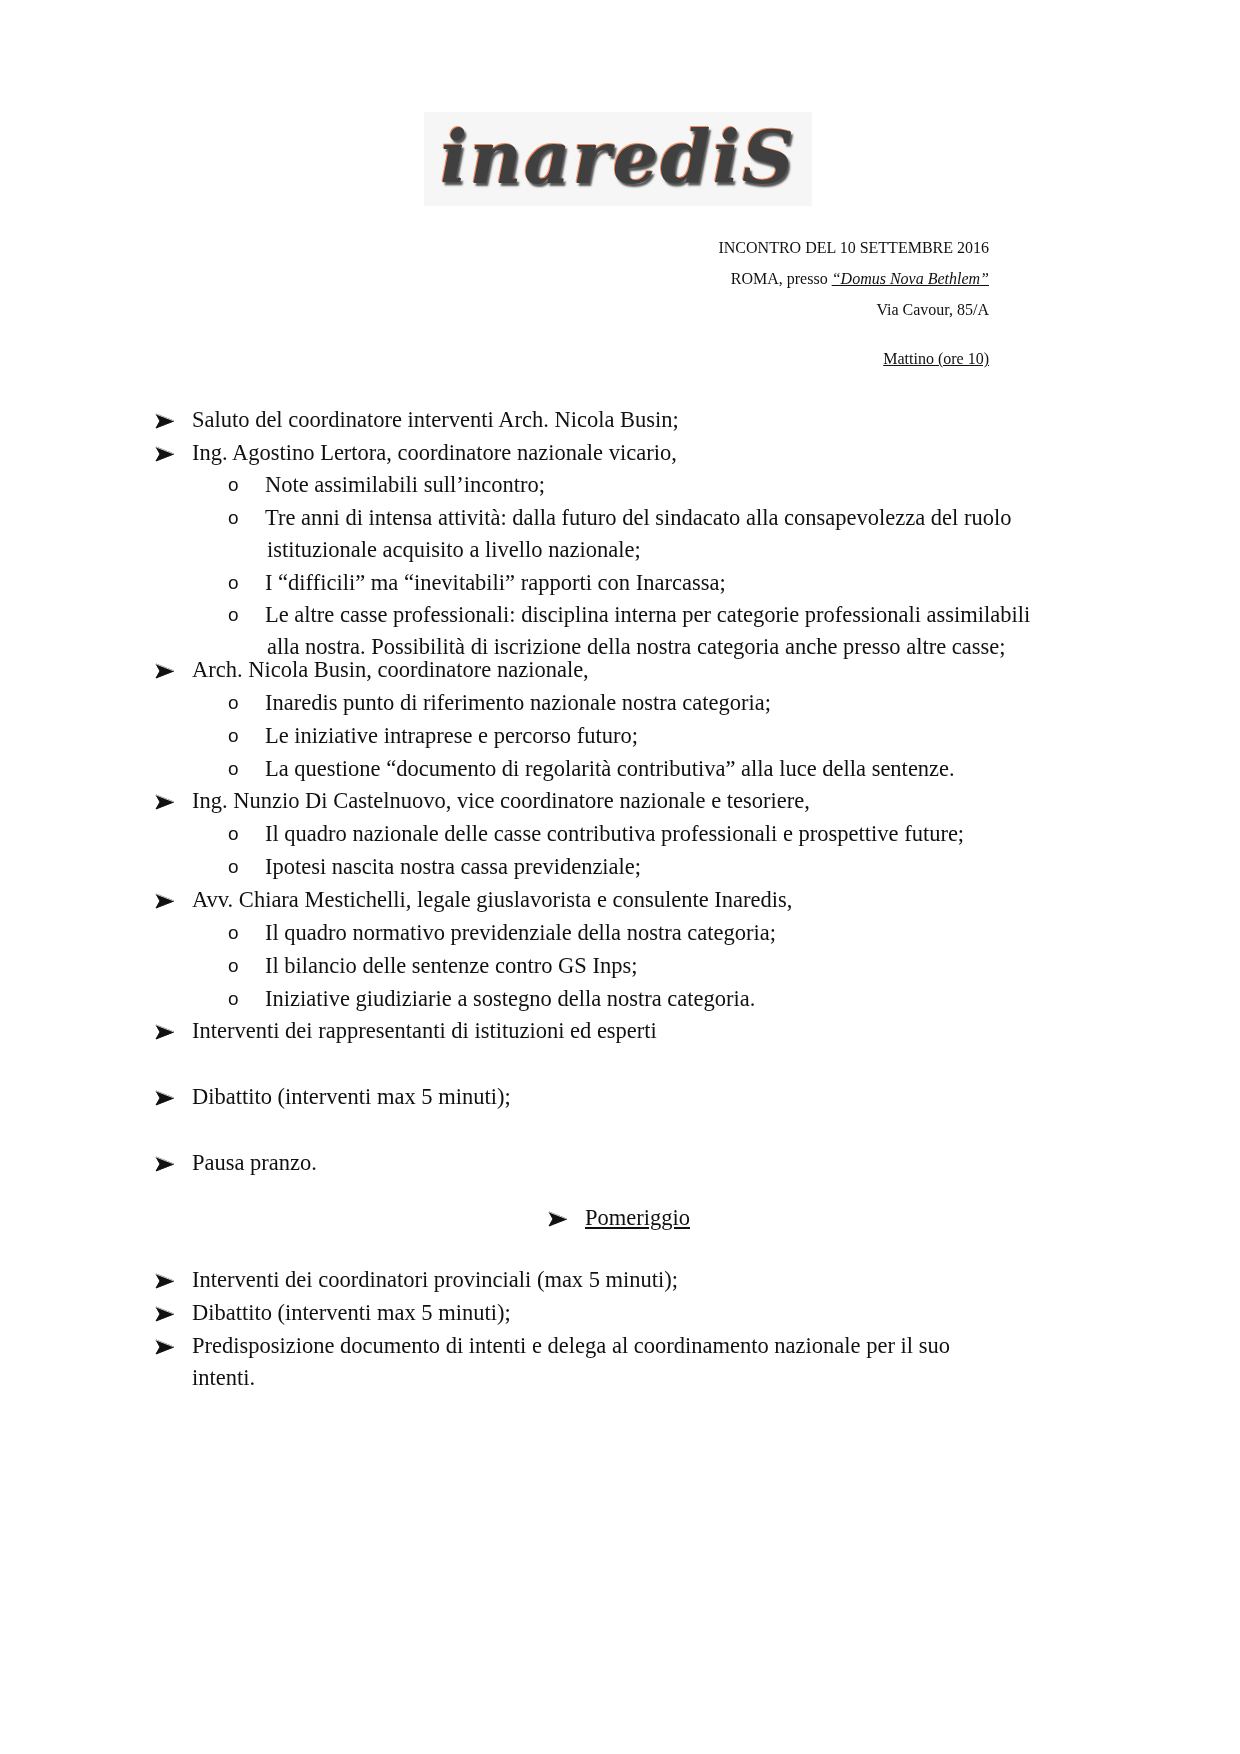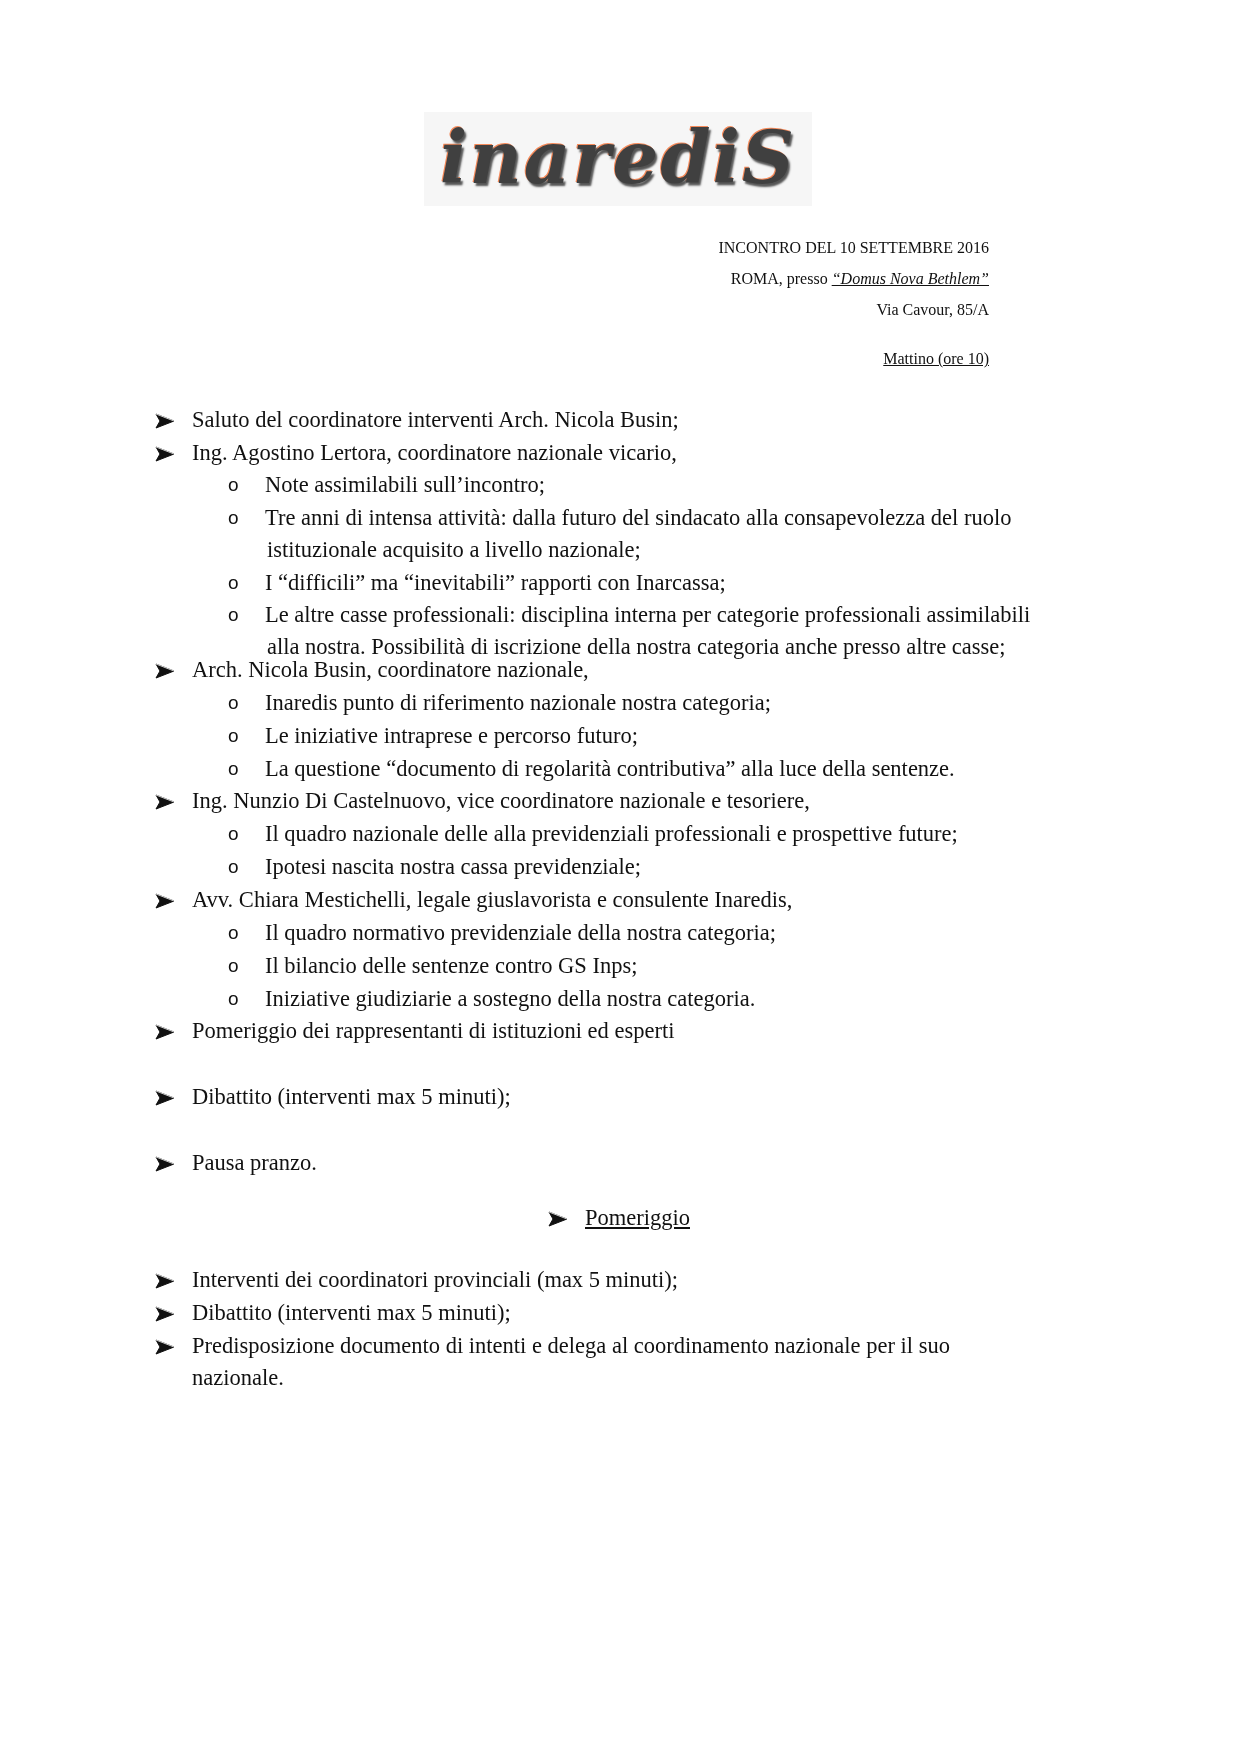--- a/index.html
+++ b/index.html
@@ -101,21 +101,21 @@
       <span class="mk">
         <svg class="arrow" width="20" height="16" viewBox="0 0 20 16">
           <path d="M1 1 L19 8 L1 15 L5 8 Z" fill="#111" stroke="#111" stroke-width="1"></path>
           <path d="M1 1 L19 8" stroke="#fff" stroke-width="0.8"></path>
         </svg>
       </span>
       <span class="tx">Ing. Nunzio Di Castelnuovo, vice coordinatore nazionale e tesoriere,</span>
     </div>
     <div class="row b2" style="top: 819px;">
       <span class="mk">o</span>
-      <span class="tx">Il quadro nazionale delle alla previdenziali professionali e prospettive future;</span>
+      <span class="tx">Il quadro nazionale delle casse contributiva professionali e prospettive future;</span>
     </div>
     <div class="row b2" style="top: 852px;">
       <span class="mk">o</span>
       <span class="tx">Ipotesi nascita nostra cassa previdenziale;</span>
     </div>
     <div class="row b1" style="top: 885px;">
       <span class="mk">
         <svg class="arrow" width="20" height="16" viewBox="0 0 20 16">
           <path d="M1 1 L19 8 L1 15 L5 8 Z" fill="#111" stroke="#111" stroke-width="1"></path>
           <path d="M1 1 L19 8" stroke="#fff" stroke-width="0.8"></path>
@@ -135,21 +135,21 @@
       <span class="mk">o</span>
       <span class="tx">Iniziative giudiziarie a sostegno della nostra categoria.</span>
     </div>
     <div class="row b1" style="top: 1016px;">
       <span class="mk">
         <svg class="arrow" width="20" height="16" viewBox="0 0 20 16">
           <path d="M1 1 L19 8 L1 15 L5 8 Z" fill="#111" stroke="#111" stroke-width="1"></path>
           <path d="M1 1 L19 8" stroke="#fff" stroke-width="0.8"></path>
         </svg>
       </span>
-      <span class="tx">Pomeriggio dei rappresentanti di istituzioni ed esperti</span>
+      <span class="tx">Interventi dei rappresentanti di istituzioni ed esperti</span>
     </div>
     <div class="row b1" style="top: 1082px;">
       <span class="mk">
         <svg class="arrow" width="20" height="16" viewBox="0 0 20 16">
           <path d="M1 1 L19 8 L1 15 L5 8 Z" fill="#111" stroke="#111" stroke-width="1"></path>
           <path d="M1 1 L19 8" stroke="#fff" stroke-width="0.8"></path>
         </svg>
       </span>
       <span class="tx">Dibattito (interventi max 5 minuti);</span>
     </div>
@@ -182,21 +182,21 @@
     </div>
     <div class="row b1" style="top: 1331px;">
       <span class="mk">
         <svg class="arrow" width="20" height="16" viewBox="0 0 20 16">
           <path d="M1 1 L19 8 L1 15 L5 8 Z" fill="#111" stroke="#111" stroke-width="1"></path>
           <path d="M1 1 L19 8" stroke="#fff" stroke-width="0.8"></path>
         </svg>
       </span>
       <span class="tx">Predisposizione documento di intenti e delega al coordinamento nazionale per il suo</span>
     </div>
-    <div class="cont" style="left: 192px; top: 1363px;">nazionale.</div>
+    <div class="cont" style="left: 192px; top: 1363px;">intenti.</div>
   </div>
 
 <div class="row" style="left:548px; top:1203px;">
   <span class="mk" style="position:absolute;left:0;top:0;">
     <svg class="arrow" width="20" height="16" viewBox="0 0 20 16">
         <path d="M1 1 L19 8 L1 15 L5 8 Z" fill="#111" stroke="#111" stroke-width="1"></path>
         <path d="M1 1 L19 8" stroke="#fff" stroke-width="0.8"></path>
       </svg>
   </span>
   <span class="u" style="position:absolute;left:37px;">Pomeriggio</span>

